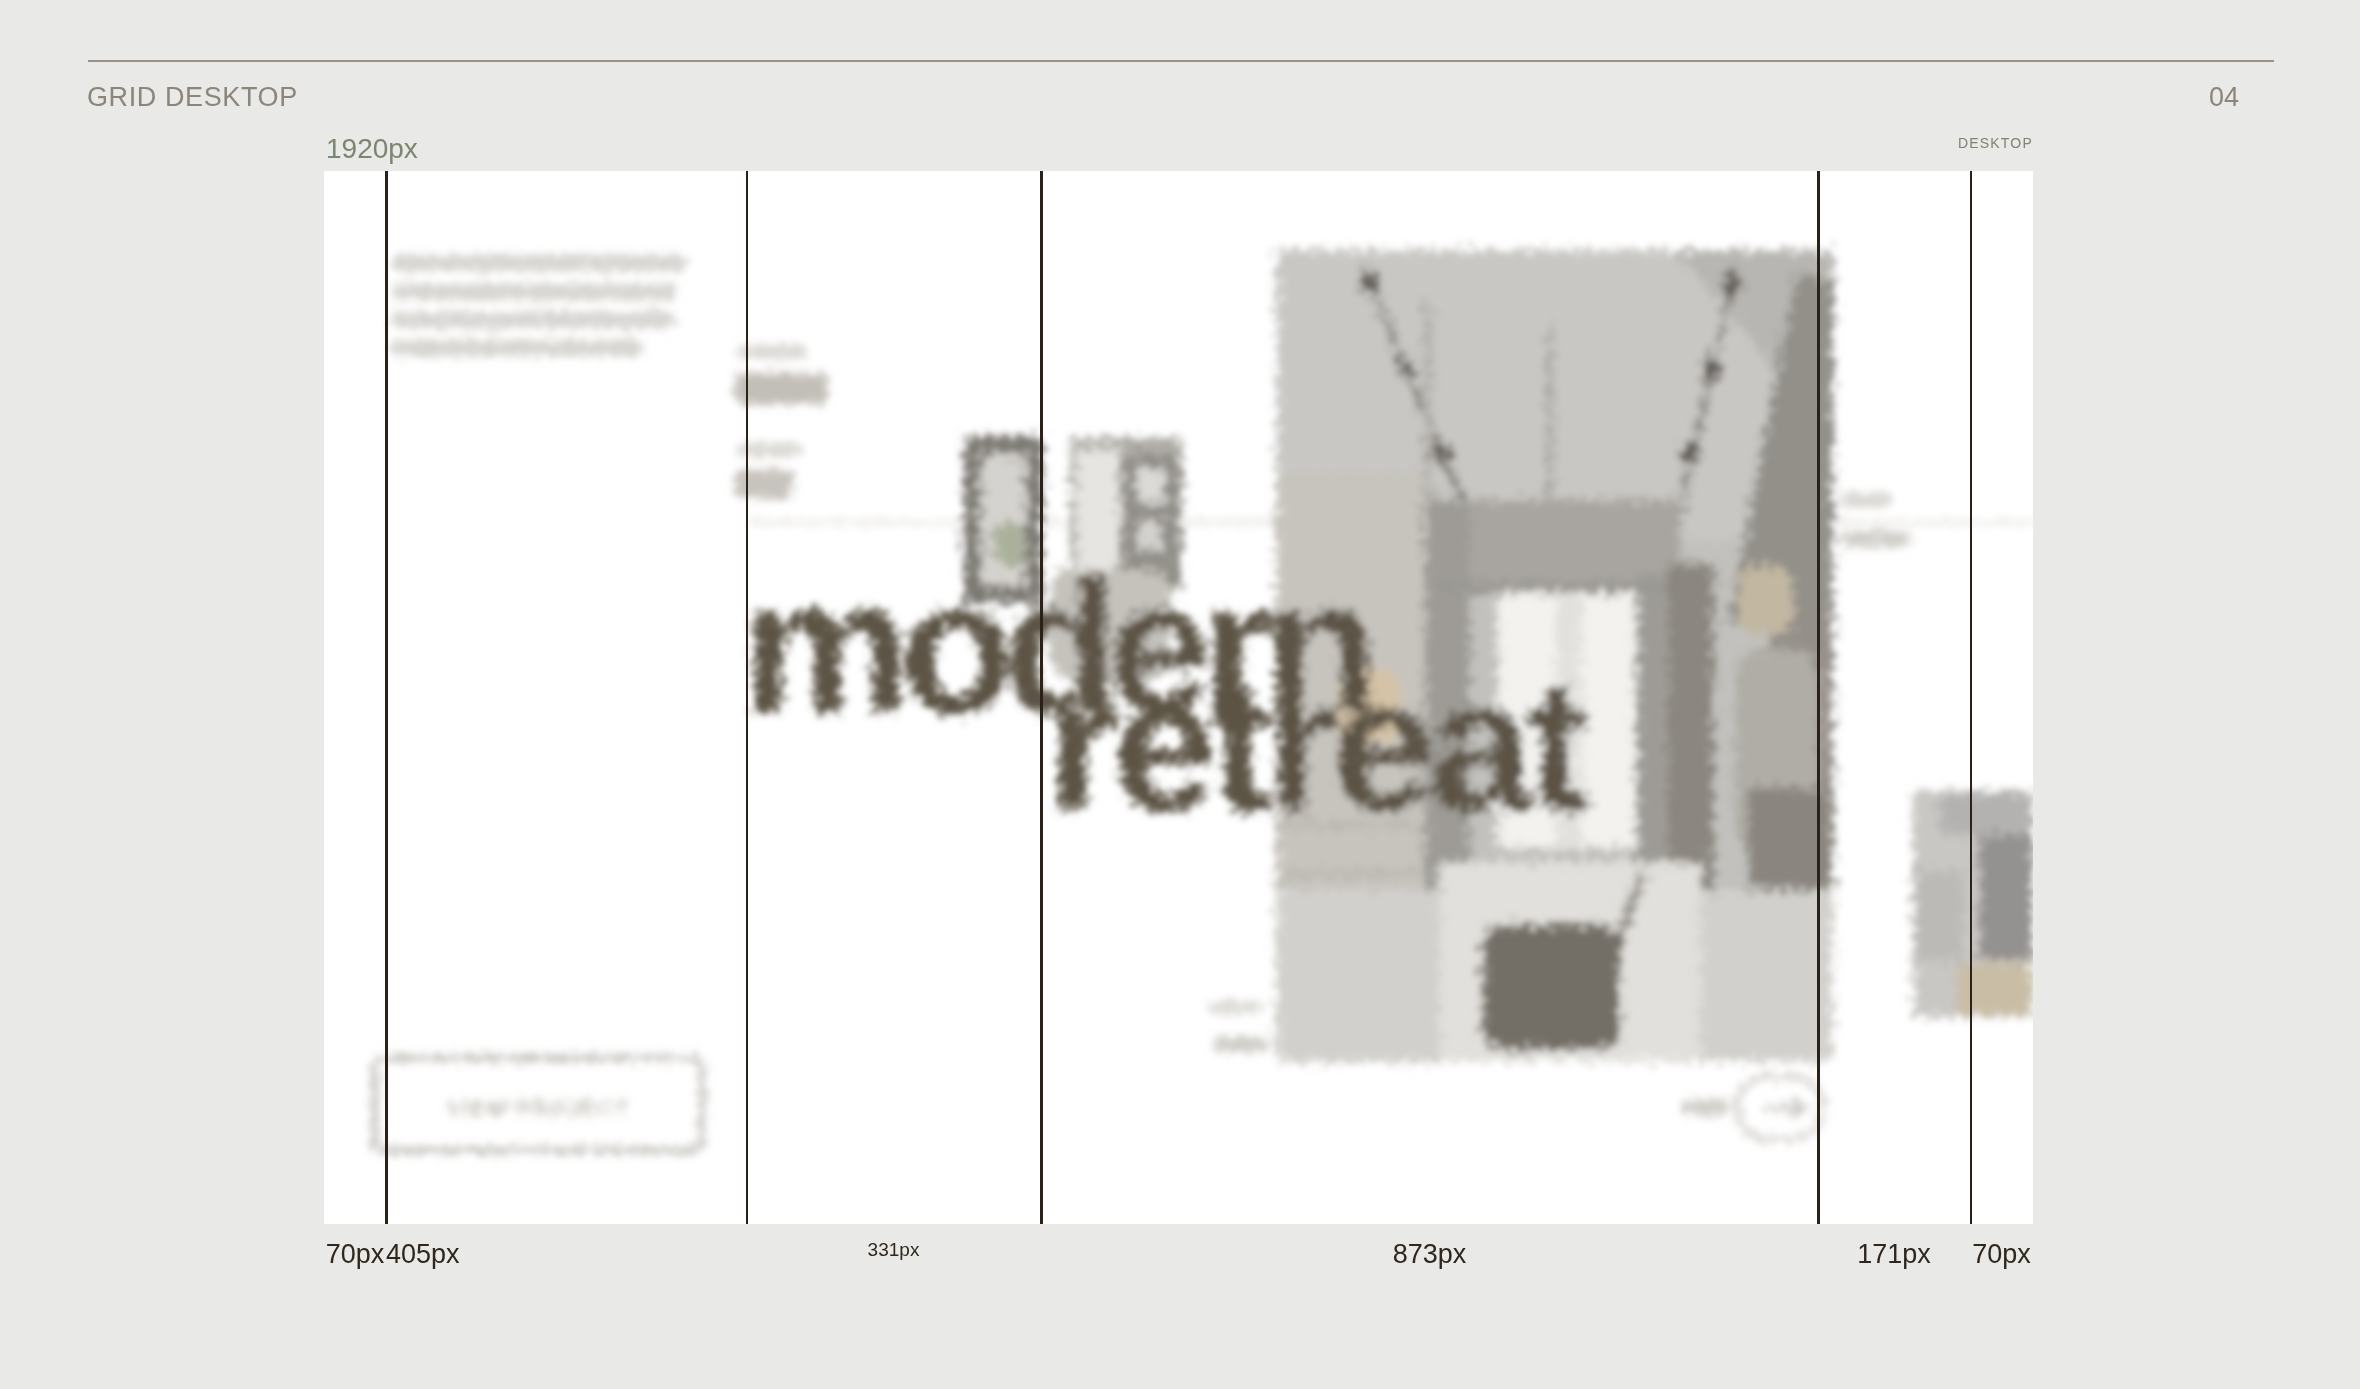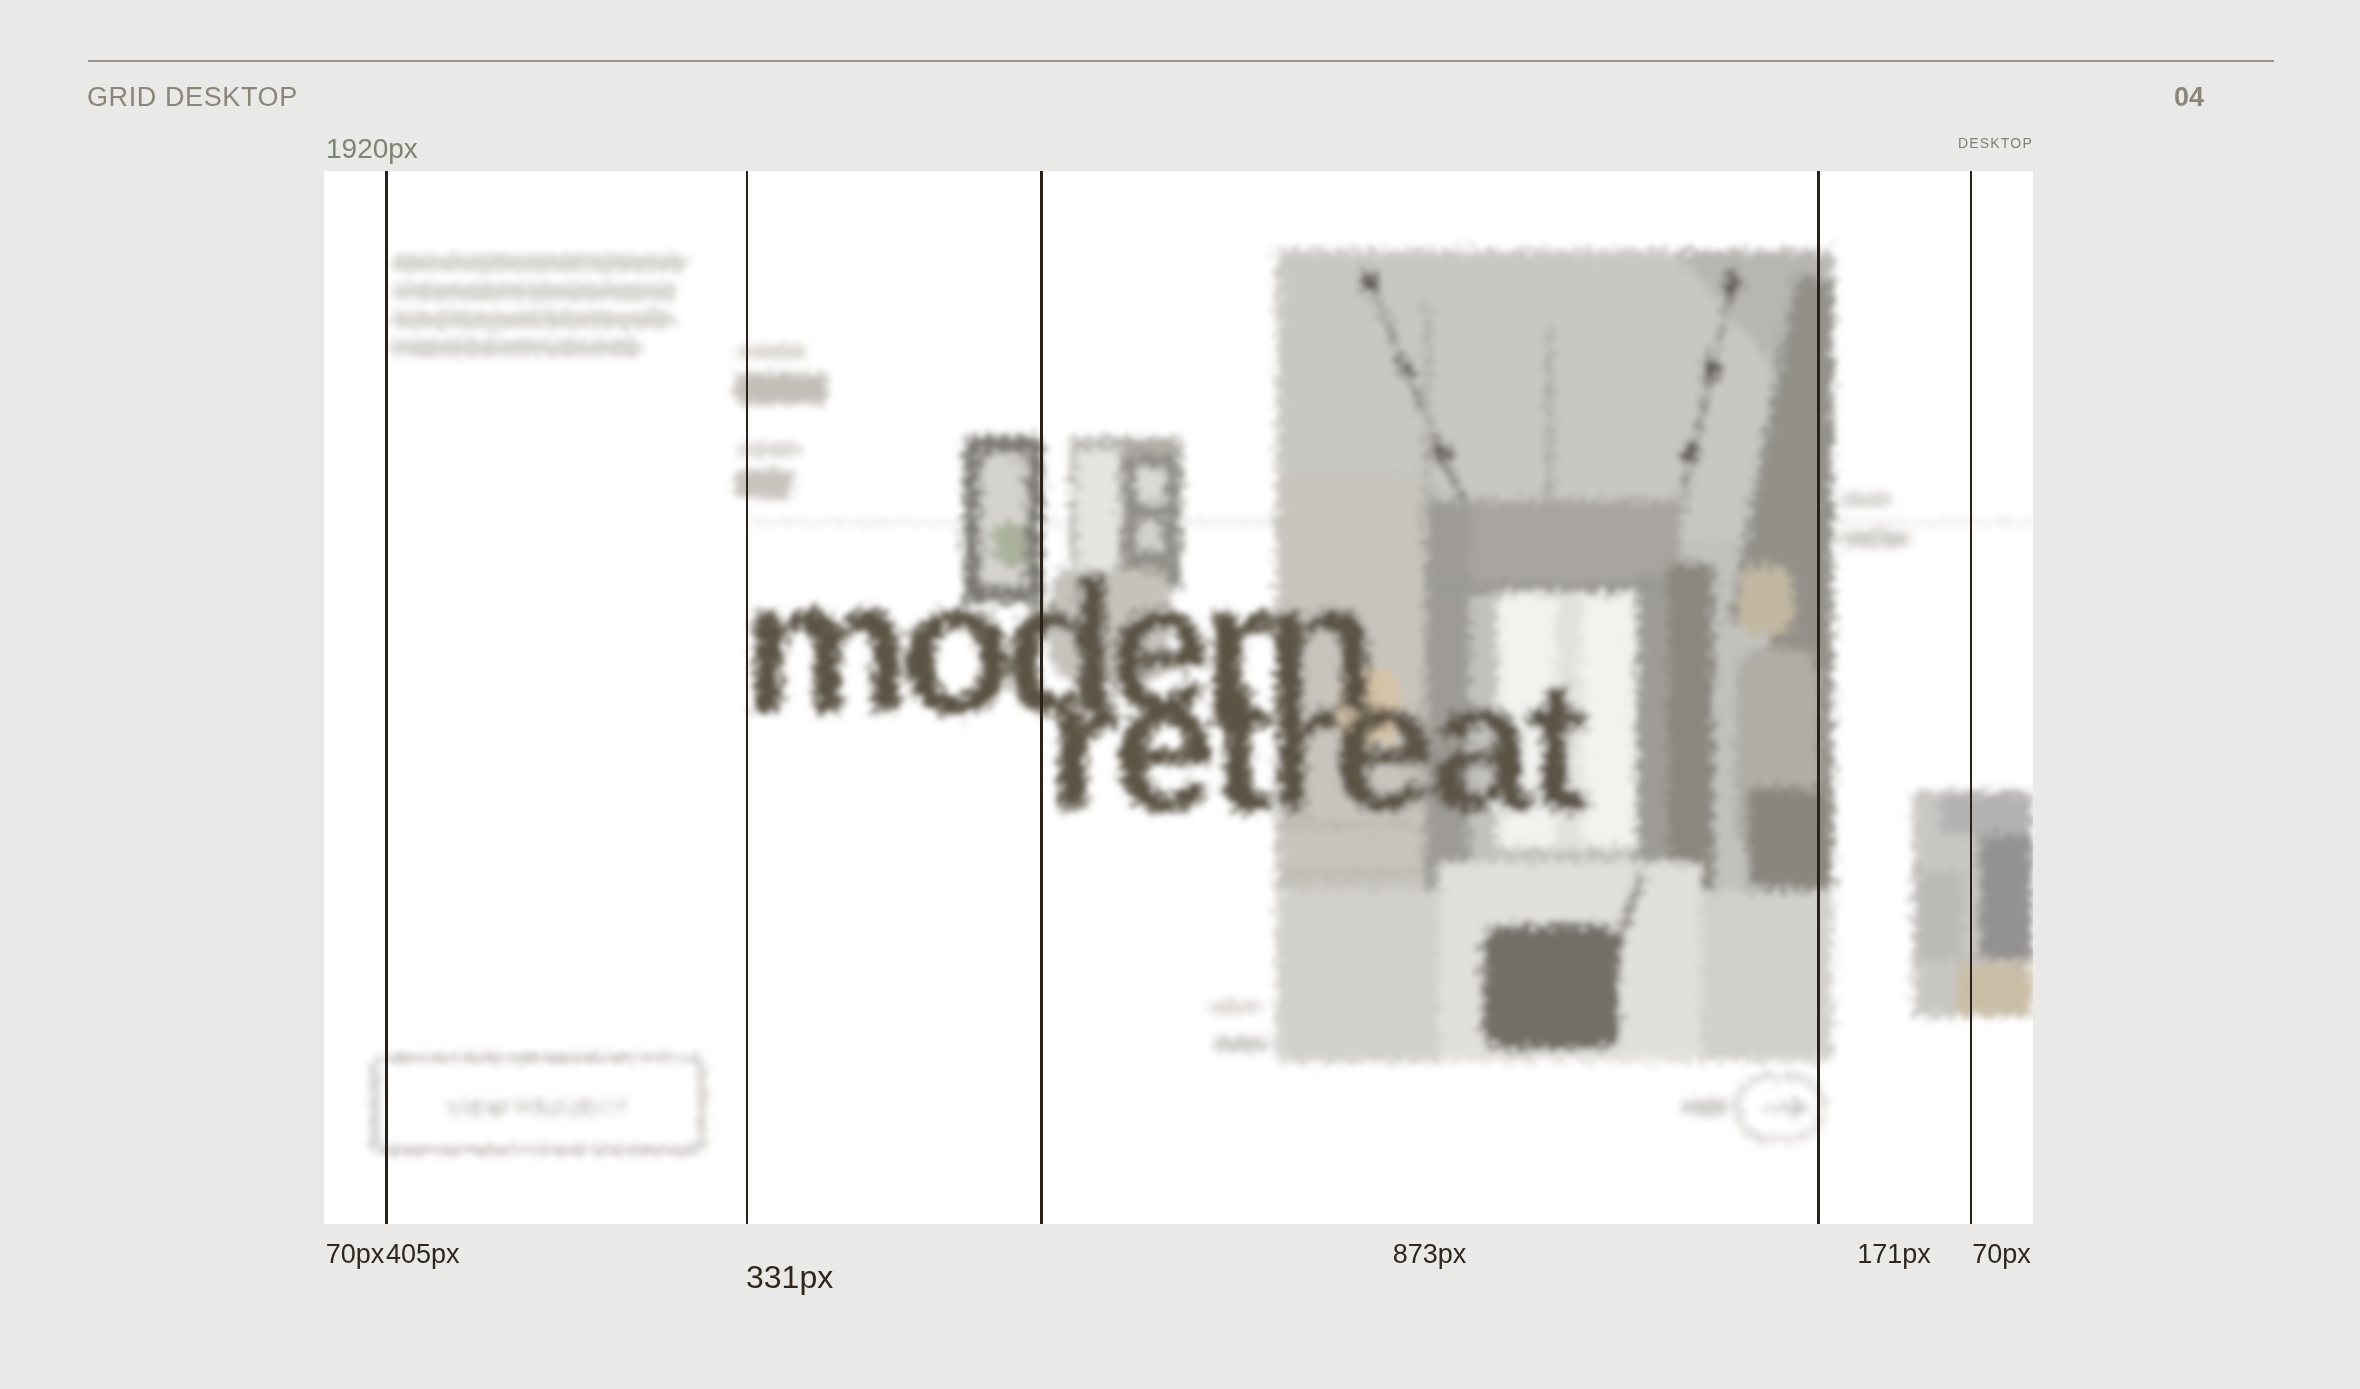--- a/index.html
+++ b/index.html
@@ -7,21 +7,21 @@
        font-family:"Liberation Sans", sans-serif;}
   .abs{position:absolute;}
 </style>
 </head>
 <body>
 
 <div class="abs" style="left:88px;top:60px;width:2186px;height:2px;background:#98928a;"></div>
 
 <div class="abs" style="left:87px;top:82px;font-size:27px;color:#8c8579;letter-spacing:0.6px;">GRID DESKTOP</div>
 
-<div class="abs" style="left:2174px;top:82px;width:100px;text-align:left;font-size:27px;color:#8c8579;font-weight:bold;">04</div>
+<div class="abs" style="left:2174px;top:82px;width:100px;text-align:center;font-size:27px;color:#8c8579;">04</div>
 
 <div class="abs" style="left:326px;top:133px;font-size:28px;color:#7b8570;">1920px</div>
 
 <div class="abs" style="left:1833px;top:135px;width:200px;text-align:right;font-size:14px;color:#7b8570;letter-spacing:1.2px;">DESKTOP</div>
 
 <div class="abs" style="left:324px;top:171px;width:1709px;height:1053px;background:#ffffff;"></div>
 
 <svg class="abs" style="left:324px;top:171px;" width="1709" height="1053" viewBox="0 0 1709 1053">
   <defs>
     <filter id="fz" x="-6%" y="-6%" width="112%" height="112%">
@@ -177,19 +177,19 @@
 <div class="abs" style="left:1040px;top:171px;width:2.5px;height:1053px;background:#2a2118;"></div>
 
 <div class="abs" style="left:1817px;top:171px;width:2.5px;height:1053px;background:#2a2118;"></div>
 
 <div class="abs" style="left:1969.5px;top:171px;width:2.5px;height:1053px;background:#2a2118;"></div>
 
 <div class="abs" style="left:324px;top:1239px;width:62px;text-align:center;font-size:27px;color:#2f271c;">70px</div>
 
 <div class="abs" style="left:386px;top:1239px;width:360px;font-size:27px;color:#2f271c;">405px</div>
 
-<div class="abs" style="left:746px;top:1239px;width:295px;text-align:left;font-size:32px;color:#2f271c;margin-top:20px;">331px</div>
+<div class="abs" style="left:746px;top:1239px;width:295px;text-align:center;font-size:19px;color:#2f271c;">331px</div>
 
 <div class="abs" style="left:1041px;top:1239px;width:777px;text-align:center;font-size:27px;color:#2f271c;">873px</div>
 
 <div class="abs" style="left:1818px;top:1239px;width:152px;text-align:center;font-size:27px;color:#2f271c;">171px</div>
 
 <div class="abs" style="left:1970px;top:1239px;width:63px;text-align:center;font-size:27px;color:#2f271c;">70px</div>
 
 </body></html>

